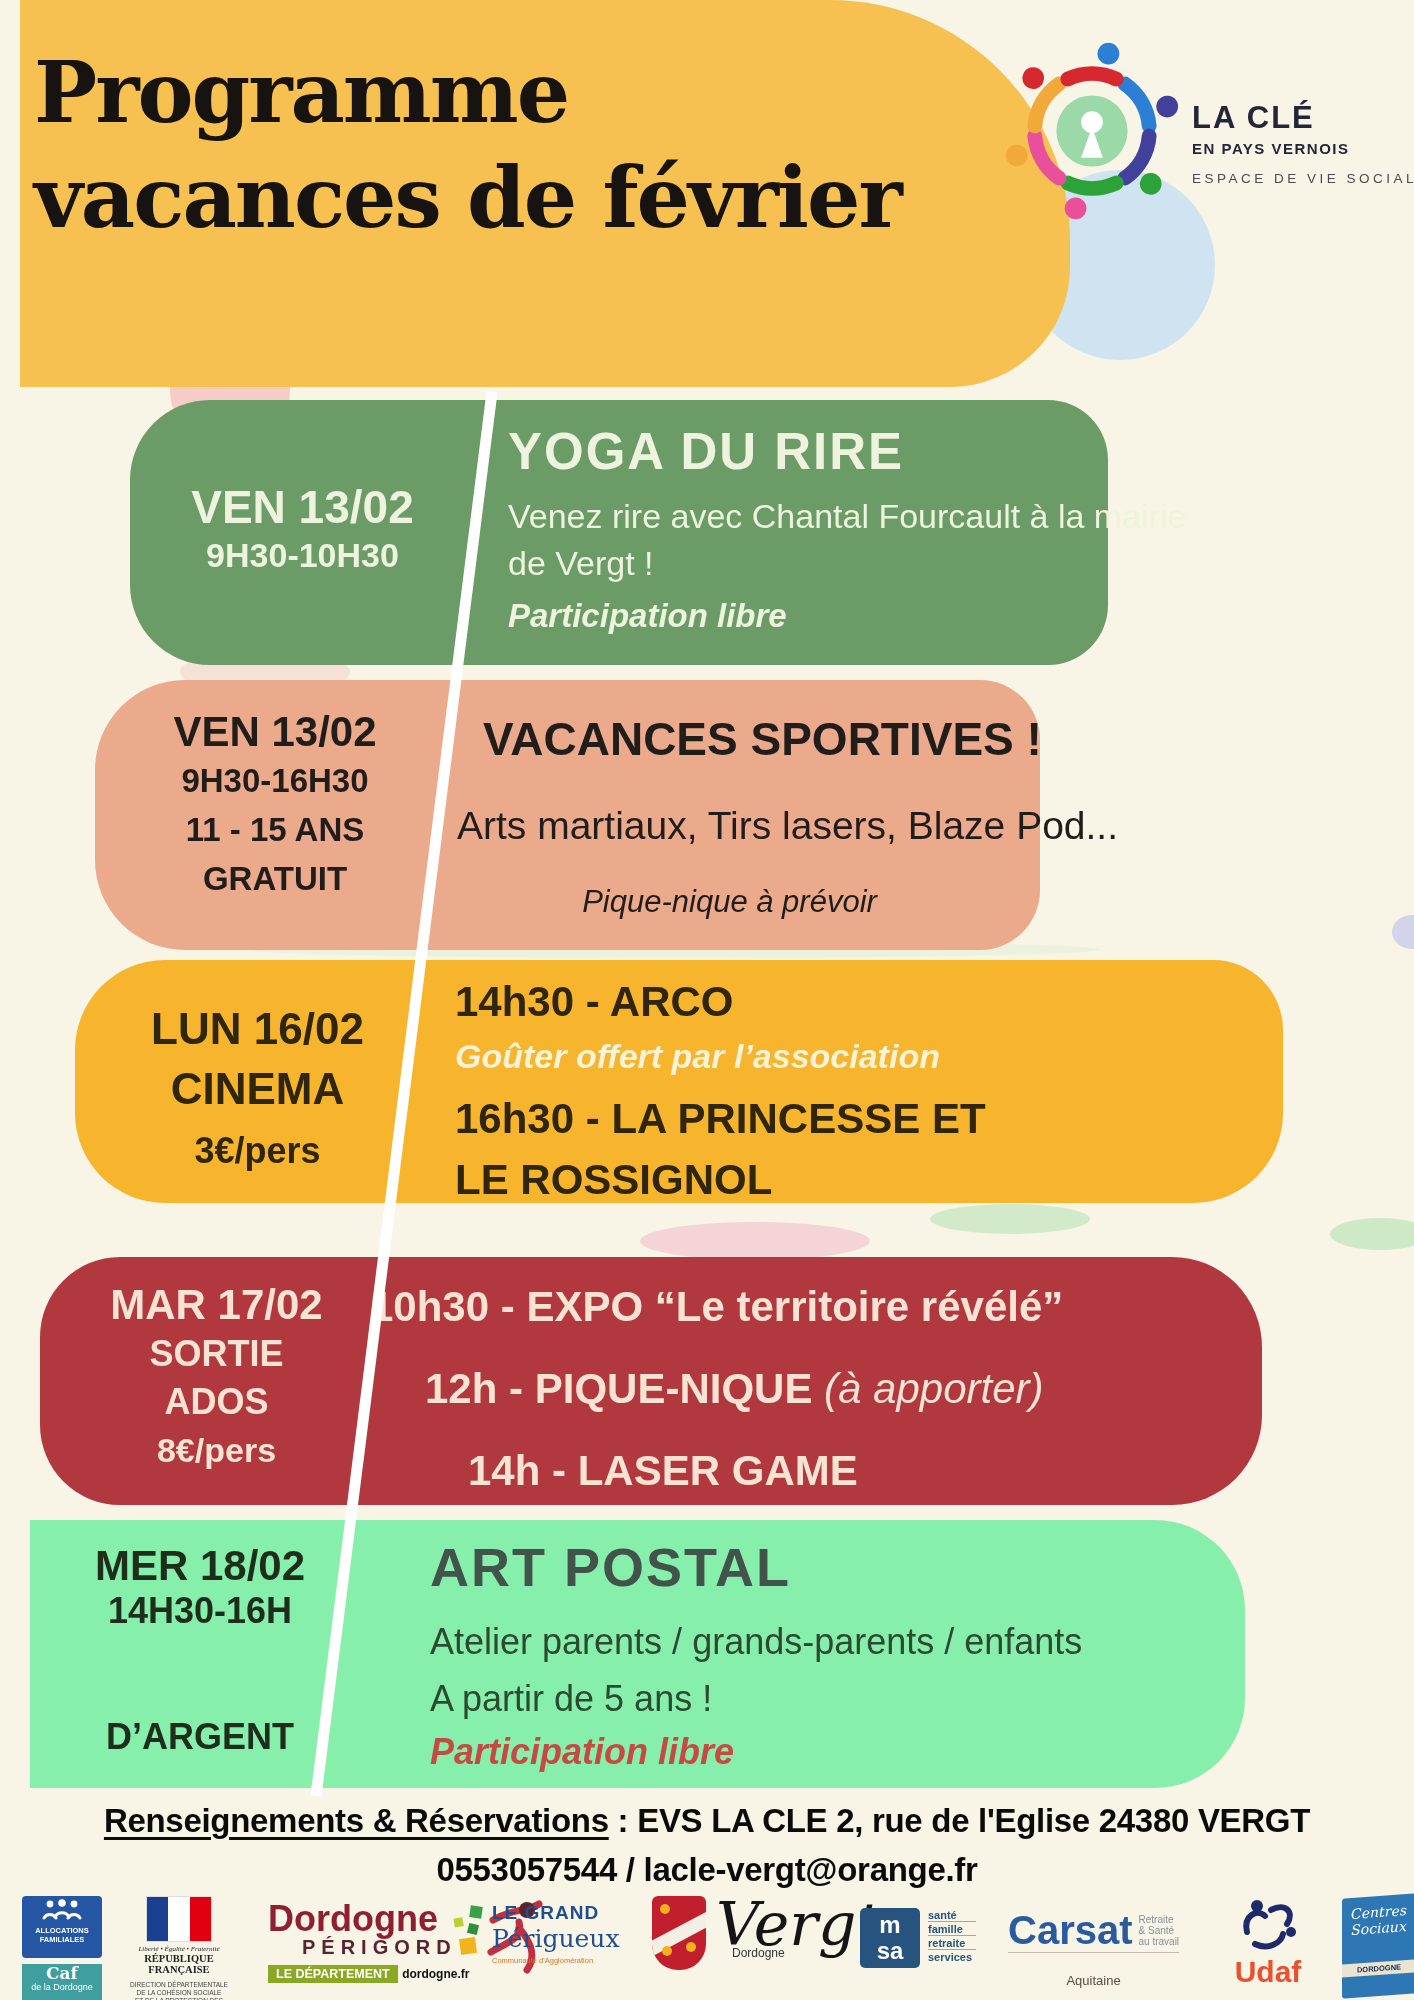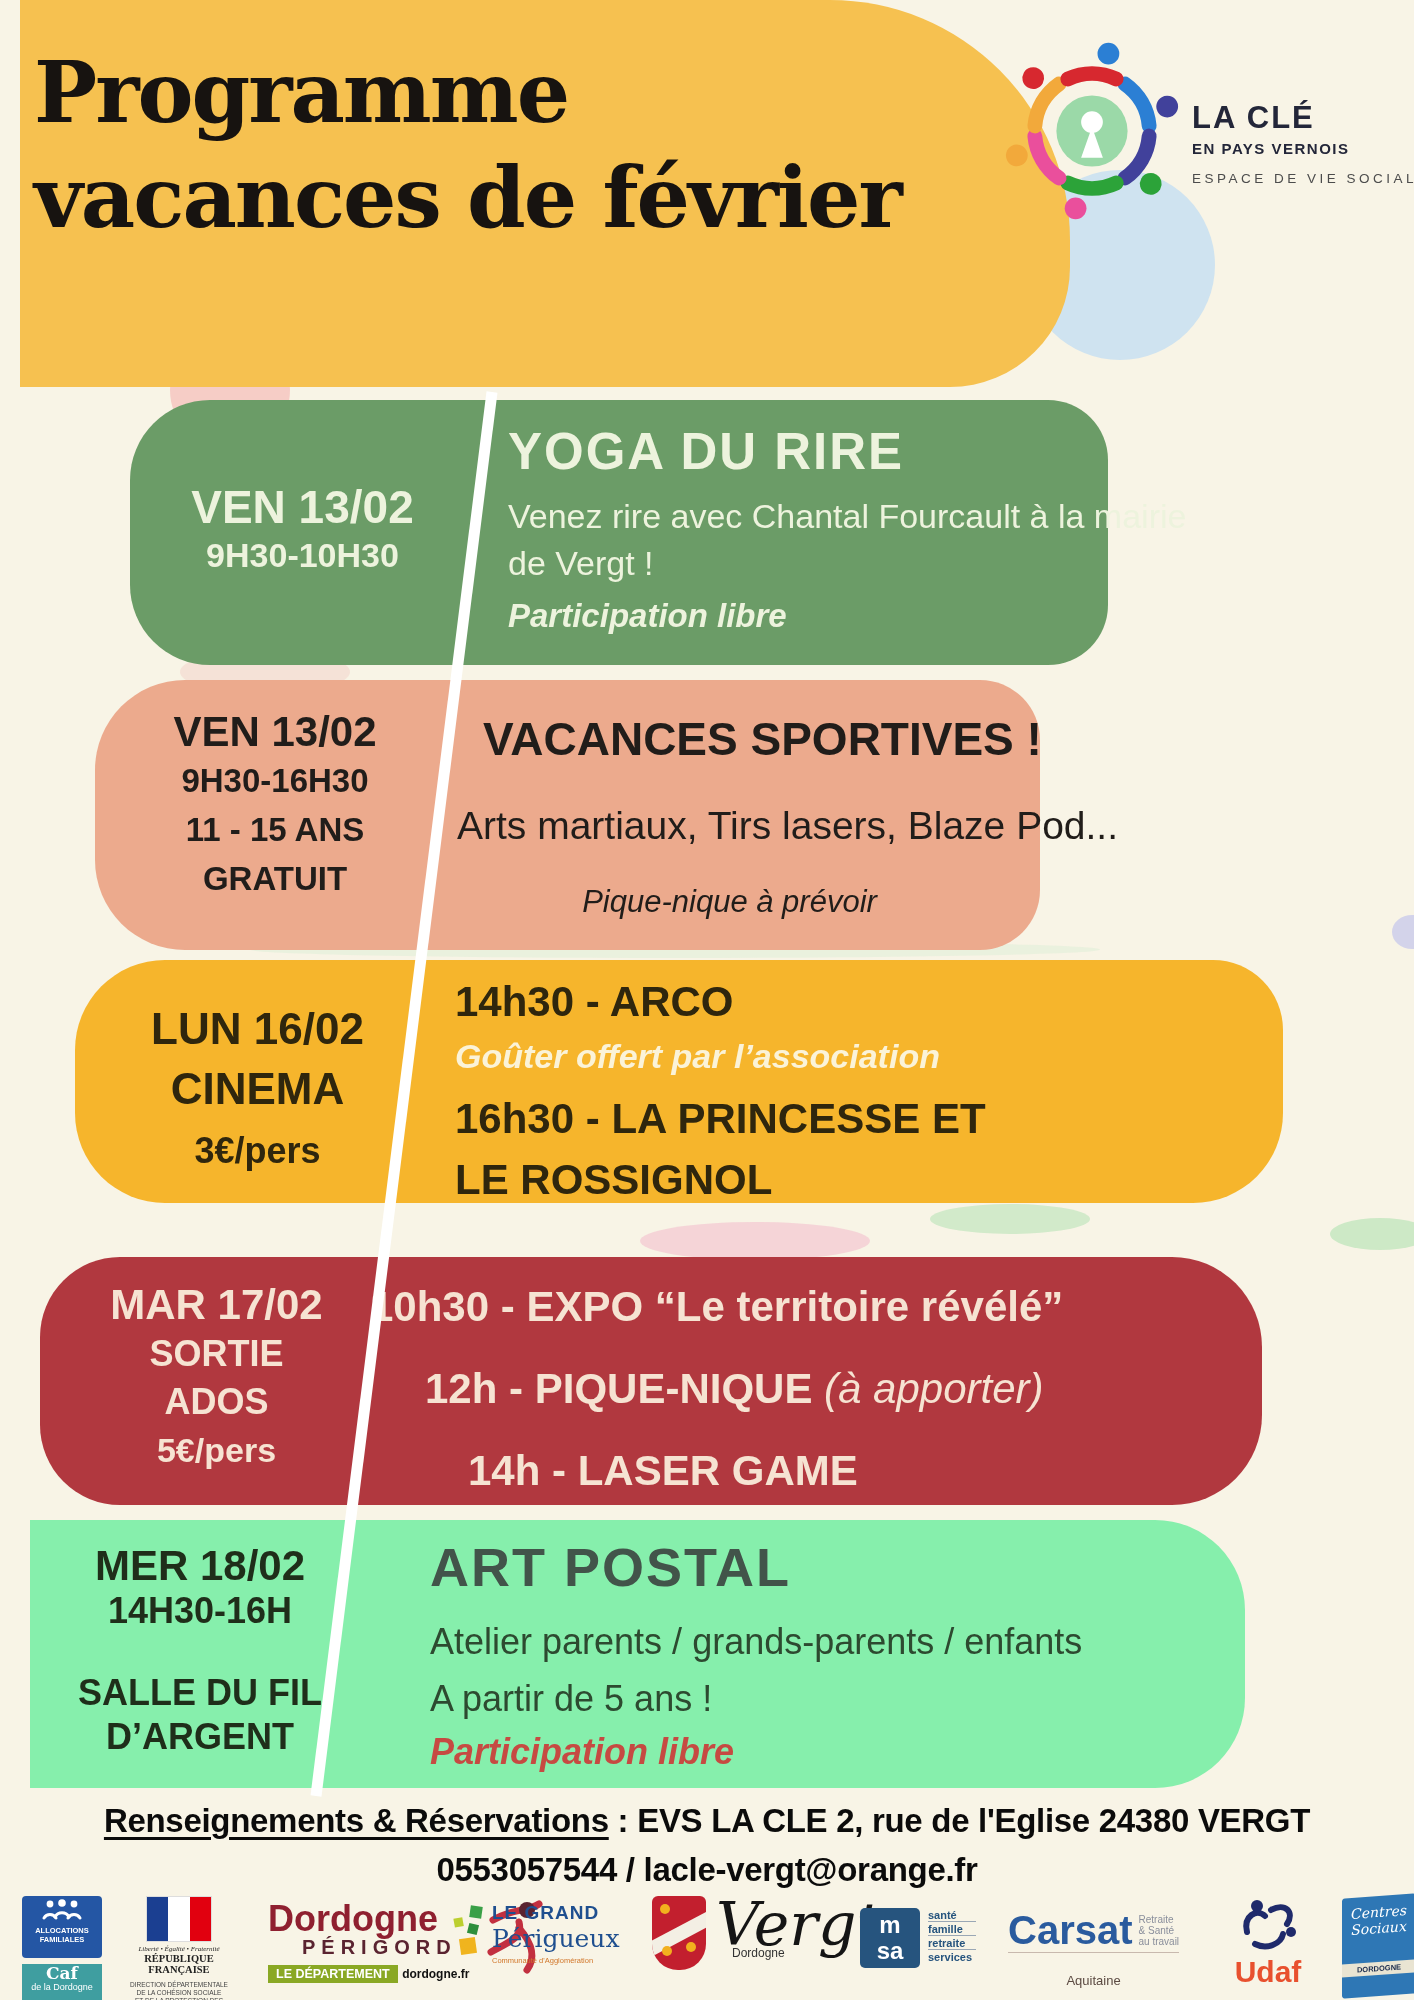--- a/index.html
+++ b/index.html
@@ -234,30 +234,29 @@
     <div class="r1">14h30 -  ARCO</div>
     <div class="r2">Goûter offert par l’association</div>
     <div class="r3">16h30 - LA PRINCESSE ET</div>
     <div class="r4">LE ROSSIGNOL</div>
   </div>
 
   <div class="event" id="e4">
     <div class="lcol day">MAR 17/02</div>
     <div class="lcol l1">SORTIE</div>
     <div class="lcol l2">ADOS</div>
-    <div class="lcol price">5€/pers</div>
+    <div class="lcol price">8€/pers</div>
     <div class="r1">10h30 - EXPO “Le territoire révélé”</div>
     <div class="r2"><span>12h -  PIQUE-NIQUE </span><span class="it">(à apporter)</span></div>
     <div class="r3">14h -  LASER GAME</div>
   </div>
 
   <div class="event" id="e5">
     <div class="lcol day">MER 18/02</div>
     <div class="lcol time">14H30-16H</div>
-    <div class="lcol place1">SALLE DU FIL</div>
     <div class="lcol place2">D’ARGENT</div>
     <div class="title">ART POSTAL</div>
     <div class="d1">Atelier parents / grands-parents / enfants</div>
     <div class="d2">A partir de 5 ans !</div>
     <div class="note">Participation libre</div>
   </div>
 
   <svg class="abs" style="left:0;top:0;" width="1414" height="2000" viewBox="0 0 1414 2000">
     <line x1="492" y1="392" x2="316" y2="1796" stroke="#ffffff" stroke-width="11"></line>
   </svg>

